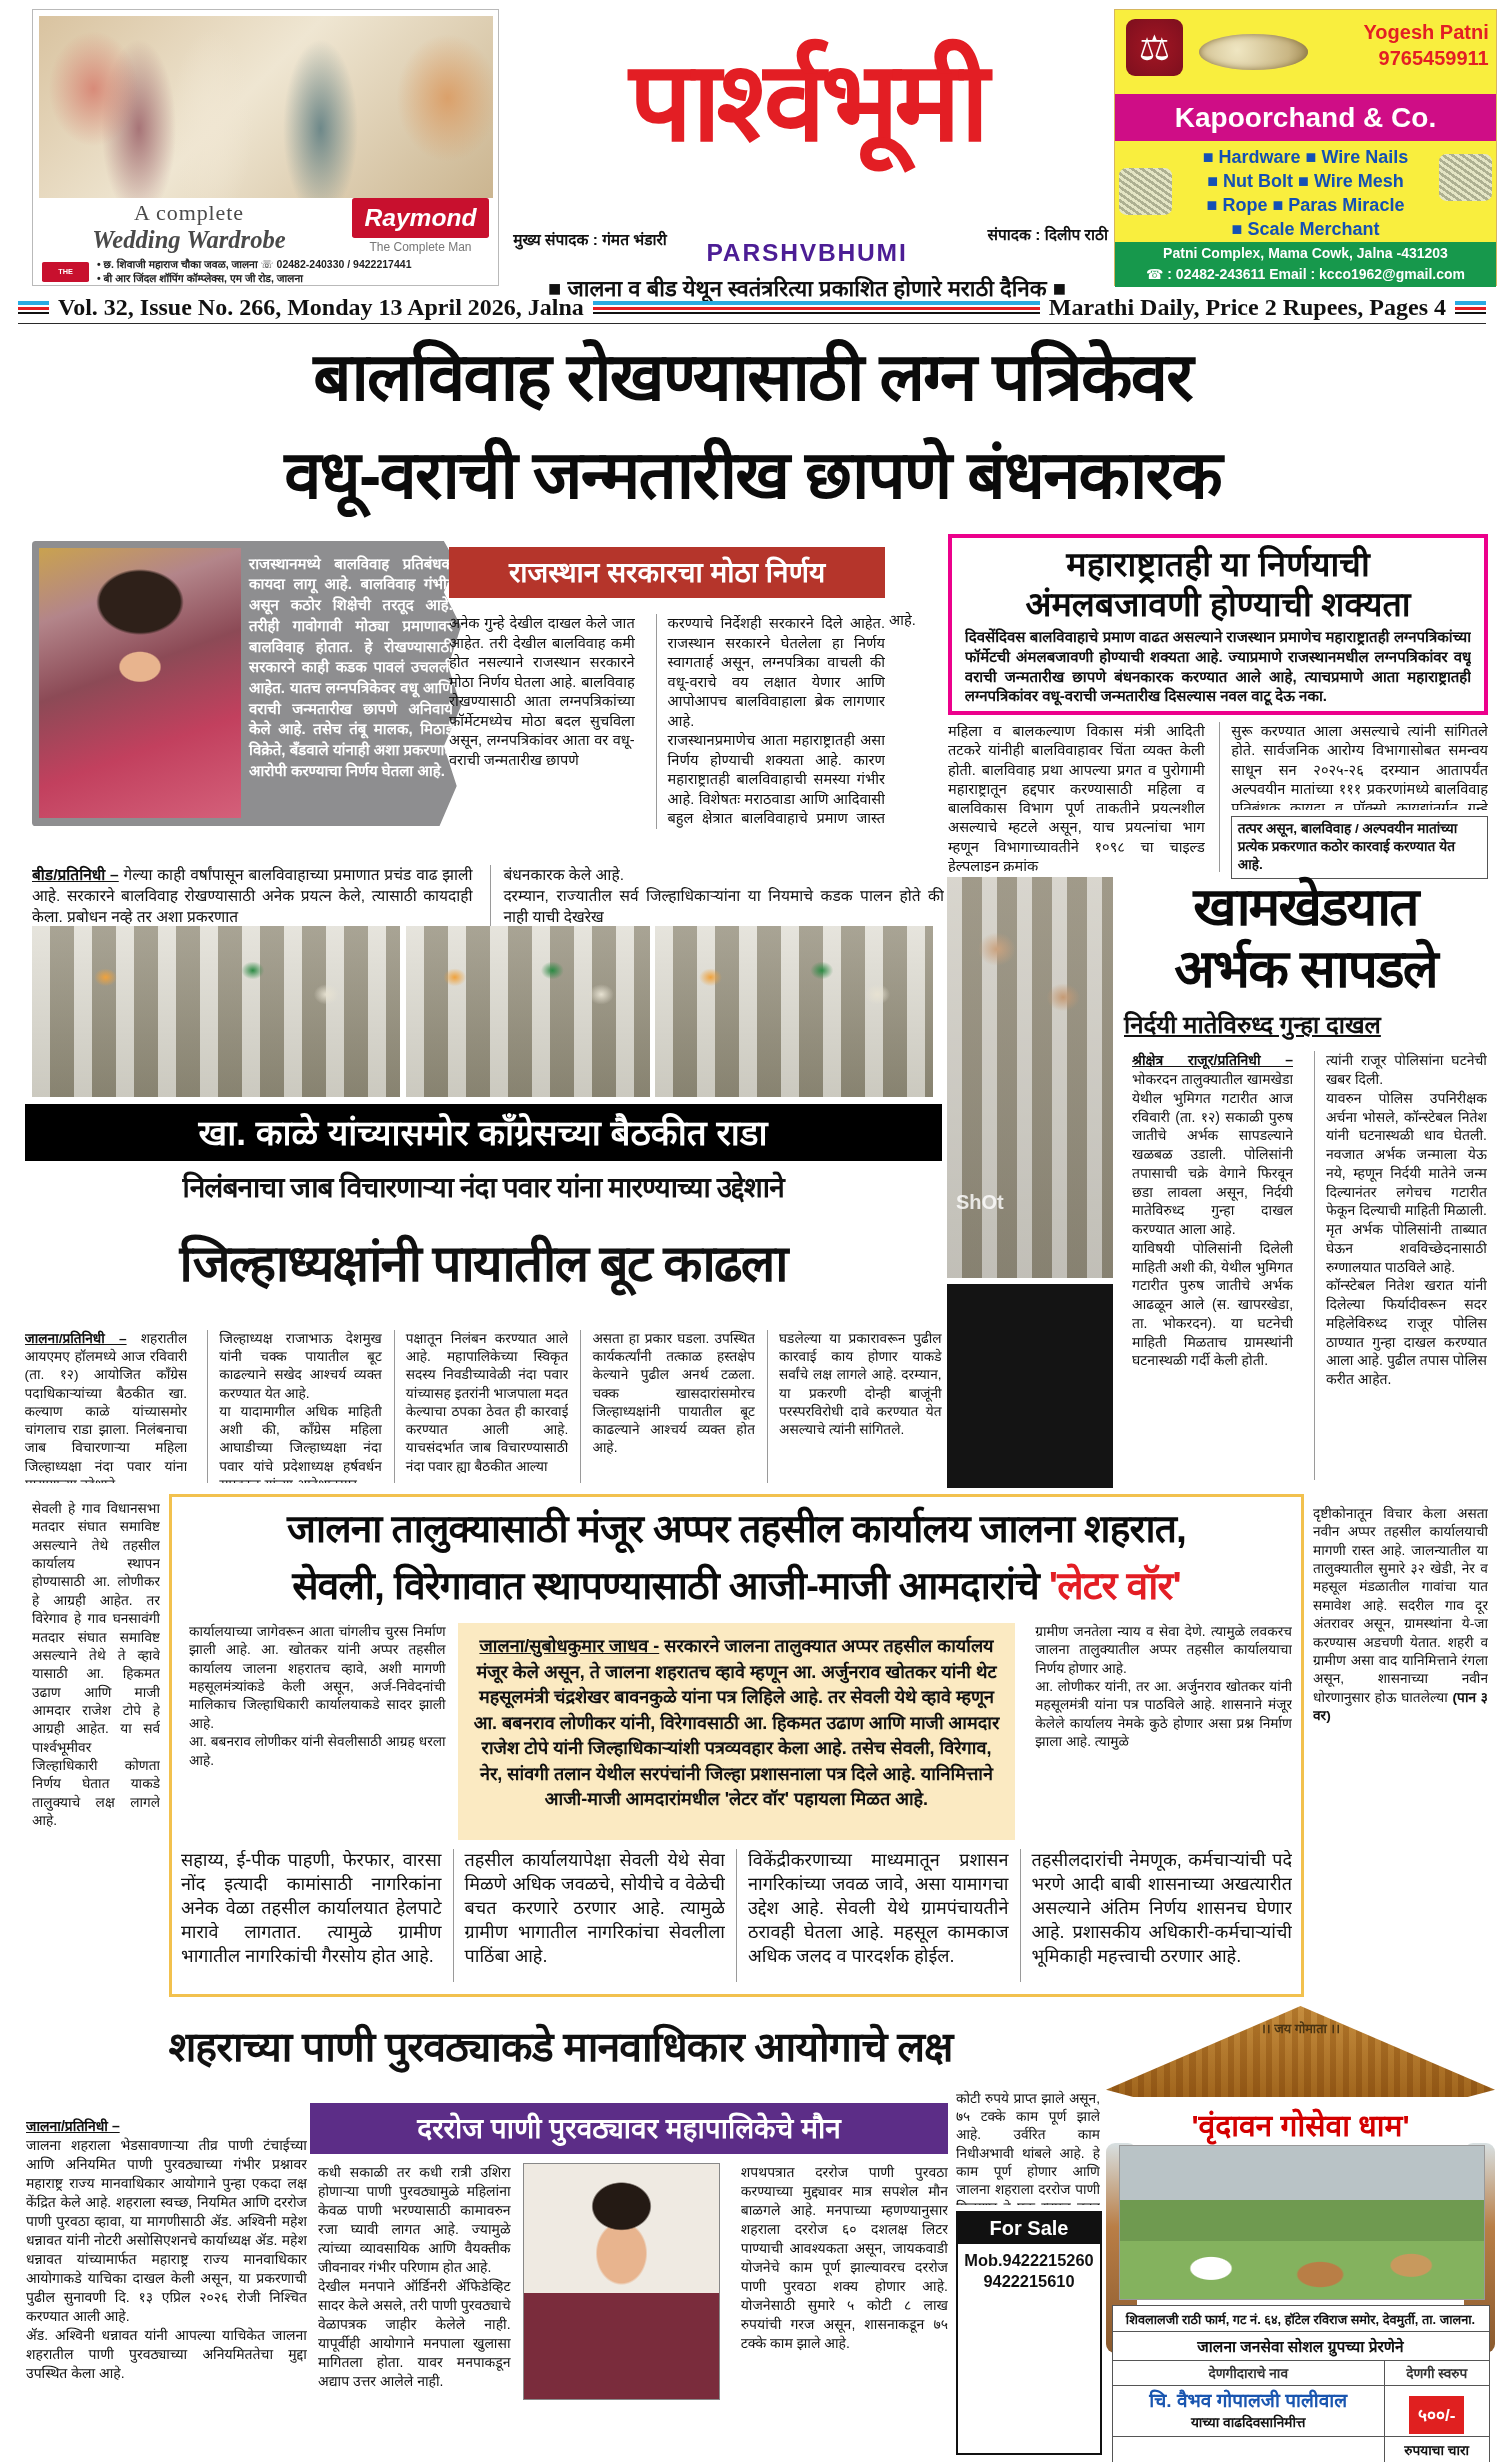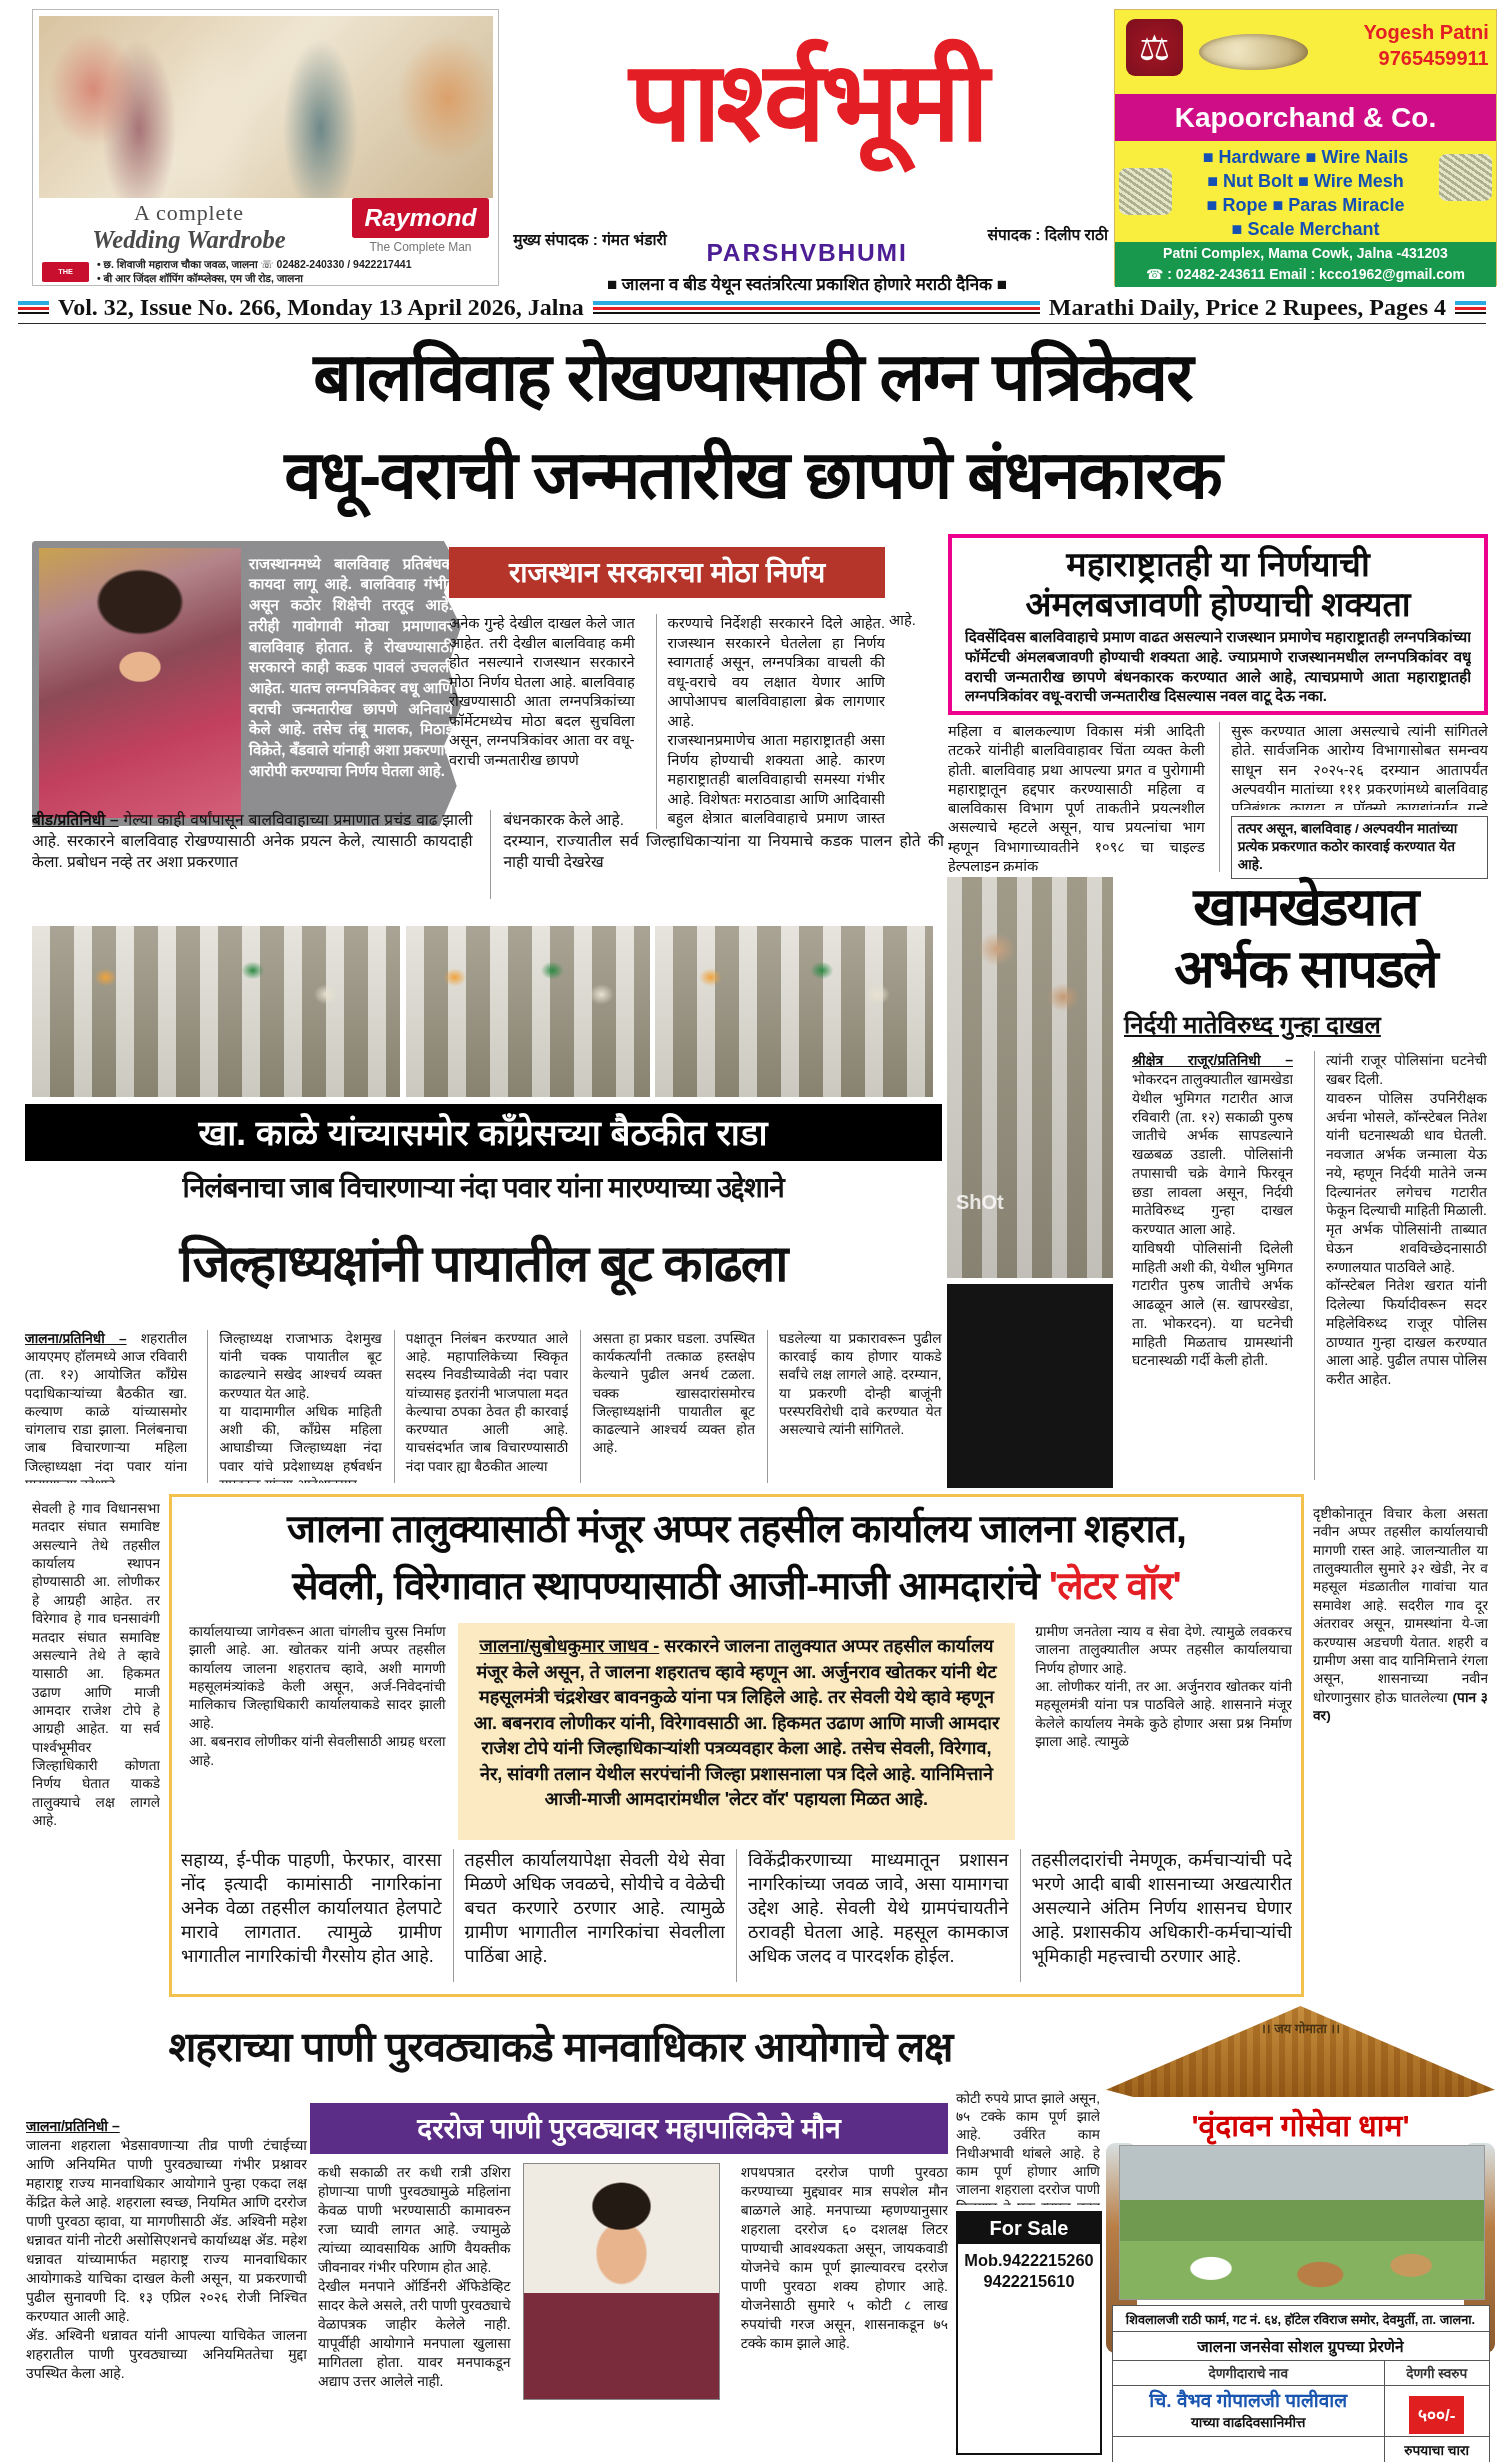--- a/index.html
+++ b/index.html
@@ -33,21 +33,21 @@
   .ray-shop{position:absolute;left:9px;top:252px;width:47px;height:20px;background:#c8102e;color:#fff;
      font-size:7.3px;font-weight:bold;text-align:center;line-height:20px;border-radius:1.8px;}
   .ray-addr{position:absolute;left:64px;top:248px;width:392px;font-size:10.5px;font-weight:bold;line-height:1.3;color:#222;}
 
   .mast{left:506px;top:11px;width:602px;height:274px;}
   .mast-title{position:absolute;left:0;top:0;width:602px;text-align:center;color:#e31e24;
      font-size:111px;font-weight:bold;line-height:182px;letter-spacing:-4.6px;}
   .mast-chief{position:absolute;left:7.3px;top:217px;font-size:15.5px;font-weight:bold;}
   .mast-latin{position:absolute;left:0;top:228px;width:602px;text-align:center;font-size:24.6px;font-weight:bold;letter-spacing:1.8px;color:#4c1d95;}
   .mast-ed{position:absolute;right:0px;top:212px;font-size:15.5px;font-weight:bold;}
-  .mast-tag{position:absolute;left:0;top:261px;width:602px;text-align:center;font-size:17px;font-weight:bold;}
+  .mast-tag{position:absolute;left:0;top:261px;width:602px;text-align:center;font-size:22px;font-weight:bold;}
 
   .kapoor{left:1114px;top:9px;width:381px;height:275px;border:1.8px solid #d6b65e;}
   .kap-top{position:relative;height:84px;background:#f9ee3e;}
   .kap-scales{position:absolute;left:11px;top:9px;width:57px;height:57px;background:radial-gradient(#a41623,#7c0f1e);
      border-radius:9px;color:#fff;font-size:35px;text-align:center;line-height:57px;}
   .kap-rope{position:absolute;left:84px;top:24px;width:109px;height:36px;border-radius:50%;
      background:radial-gradient(circle at 35% 45%,#efe6c2,#c9b684 70%,#a08a55);box-shadow:inset 0 0 7.3px #8a7440;}
   .kap-name{position:absolute;right:7.3px;top:9px;width:173px;text-align:right;color:#e31e24;font-weight:bold;font-size:20px;line-height:1.3;}
   .kap-band{height:47px;background:#cf0d86;color:#fff;font-weight:bold;font-size:28px;text-align:center;line-height:47px;}
   .kap-items{position:relative;height:97px;background:#f9ee3e;color:#1450b4;font-weight:bold;font-size:18px;
@@ -66,21 +66,21 @@
   .lead-hl{left:32px;top:328px;width:1441px;text-align:center;font-weight:bold;color:#0b0b0b;
      font-size:67px;line-height:98px;letter-spacing:-1.8px;}
   .lead-gray{left:32px;top:541px;width:429px;height:285px;background:#8e8e90;border-radius:3.6px;
      clip-path:polygon(0 0,96% 0,99% 8%,96% 18%,100% 30%,97% 44%,100% 58%,96% 72%,99% 86%,95% 100%,0 100%);}
   .girl{position:absolute;left:7.3px;top:7.3px;width:202px;height:270px;
      background:
        radial-gradient(73px 55px at 50% 20%,#2e2019 0 55%,transparent 60%),
        radial-gradient(33px 24px at 50% 44%,#e8b48e 0 60%,transparent 65%),
        linear-gradient(160deg,#c9a24f 0%,#b3858a 22%,#8c4a56 45%,#c2405e 70%,#d4607a 100%);}
   .lead-ovl{position:absolute;left:217px;top:12.8px;width:204px;color:#fff;font-weight:bold;font-size:15px;line-height:1.38;}
-  .beed{left:32px;top:810px;width:912px;height:89px;display:flex;gap:9px;}
+  .beed{left:32px;top:839px;width:912px;height:89px;display:flex;gap:9px;align-items:flex-end;}
   .beed .c{width:445px;font-size:15.5px;line-height:1.35;}
 
   .raj{left:449px;top:547px;width:436px;height:278px;}
   .raj-hdr{height:51px;background:#b5352b;color:#fff;font-weight:bold;font-size:28px;text-align:center;line-height:51px;margin-bottom:16px;}
   .raj-cols{display:flex;gap:12.8px;height:215px;}
   .raj-cols .c1{width:193px;} .raj-cols .c2{width:226px;padding-left:11px;border-left:0.9px solid #9a9a9a;}
   .raj-sliver{left:889px;top:609px;width:49px;height:210px;font-size:14.6px;}
 
   .maha{left:948px;top:534px;width:540px;height:181px;border:4.6px solid #ec008c;background:#fff;padding:5.5px 12.8px;box-sizing:border-box;}
   .maha-hl{text-align:center;font-weight:bold;font-size:34px;line-height:40px;color:#0c0c0c;}

